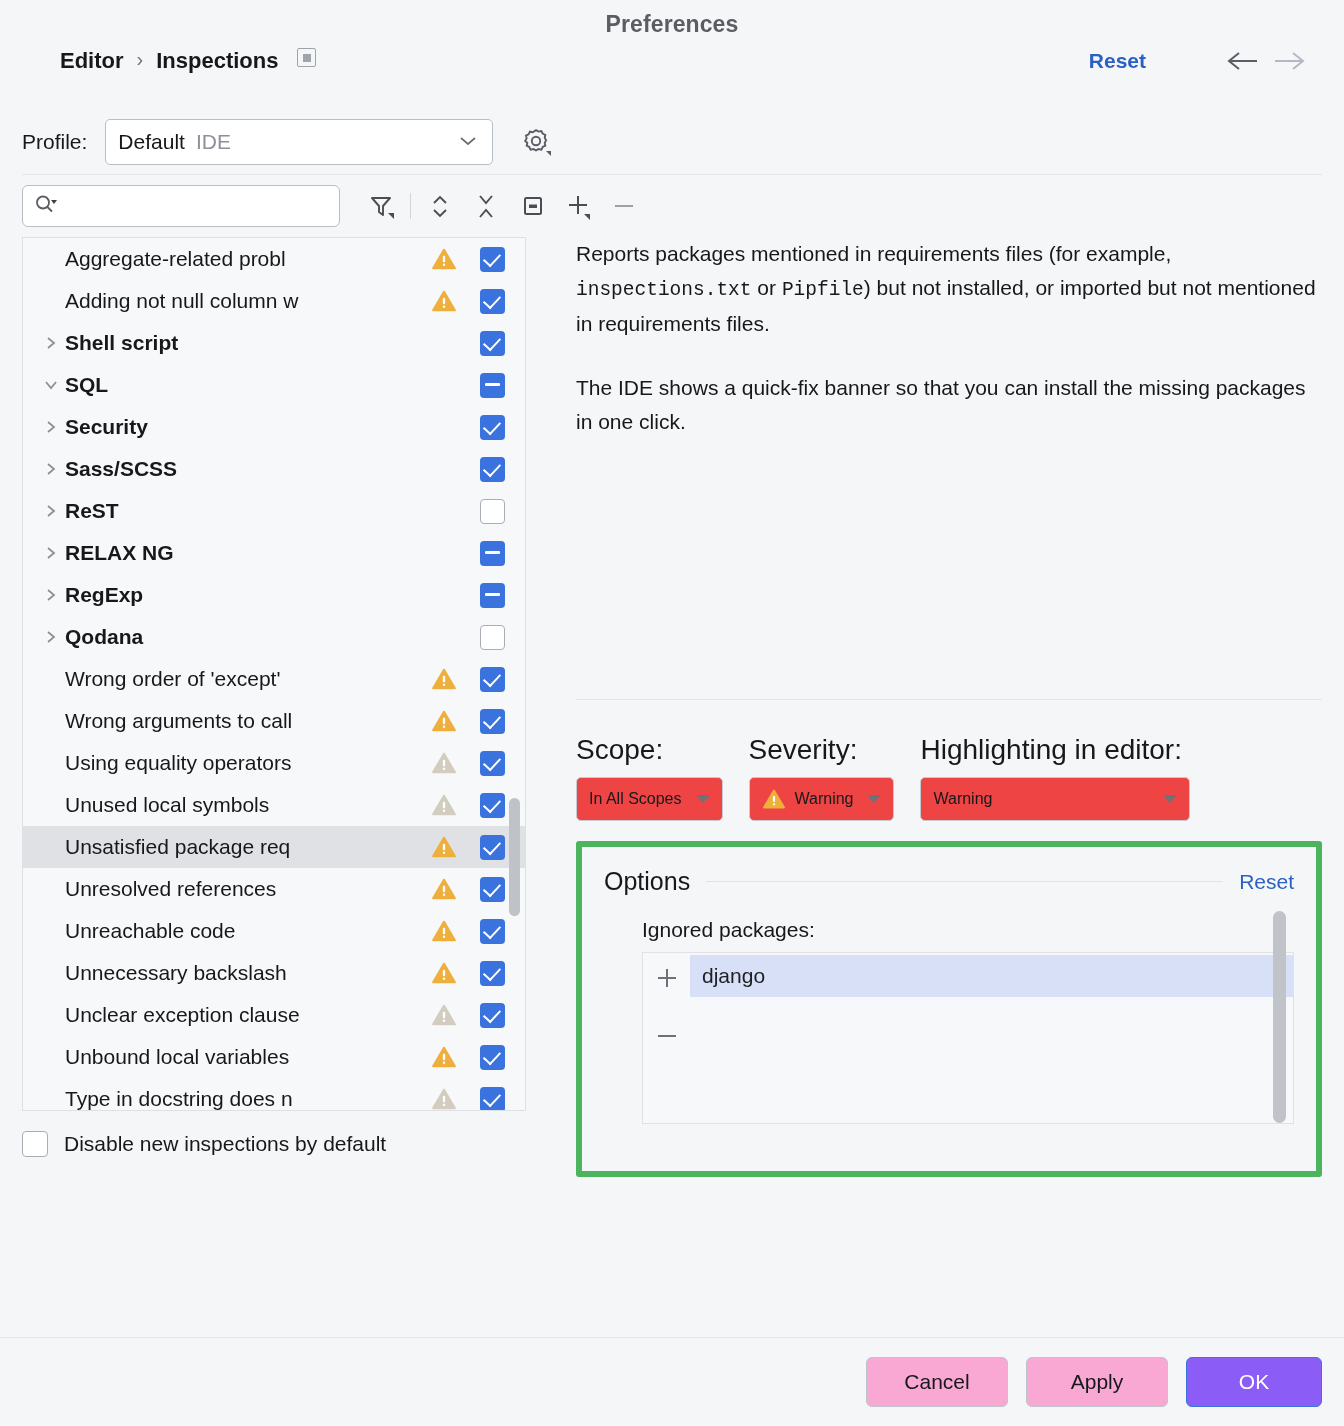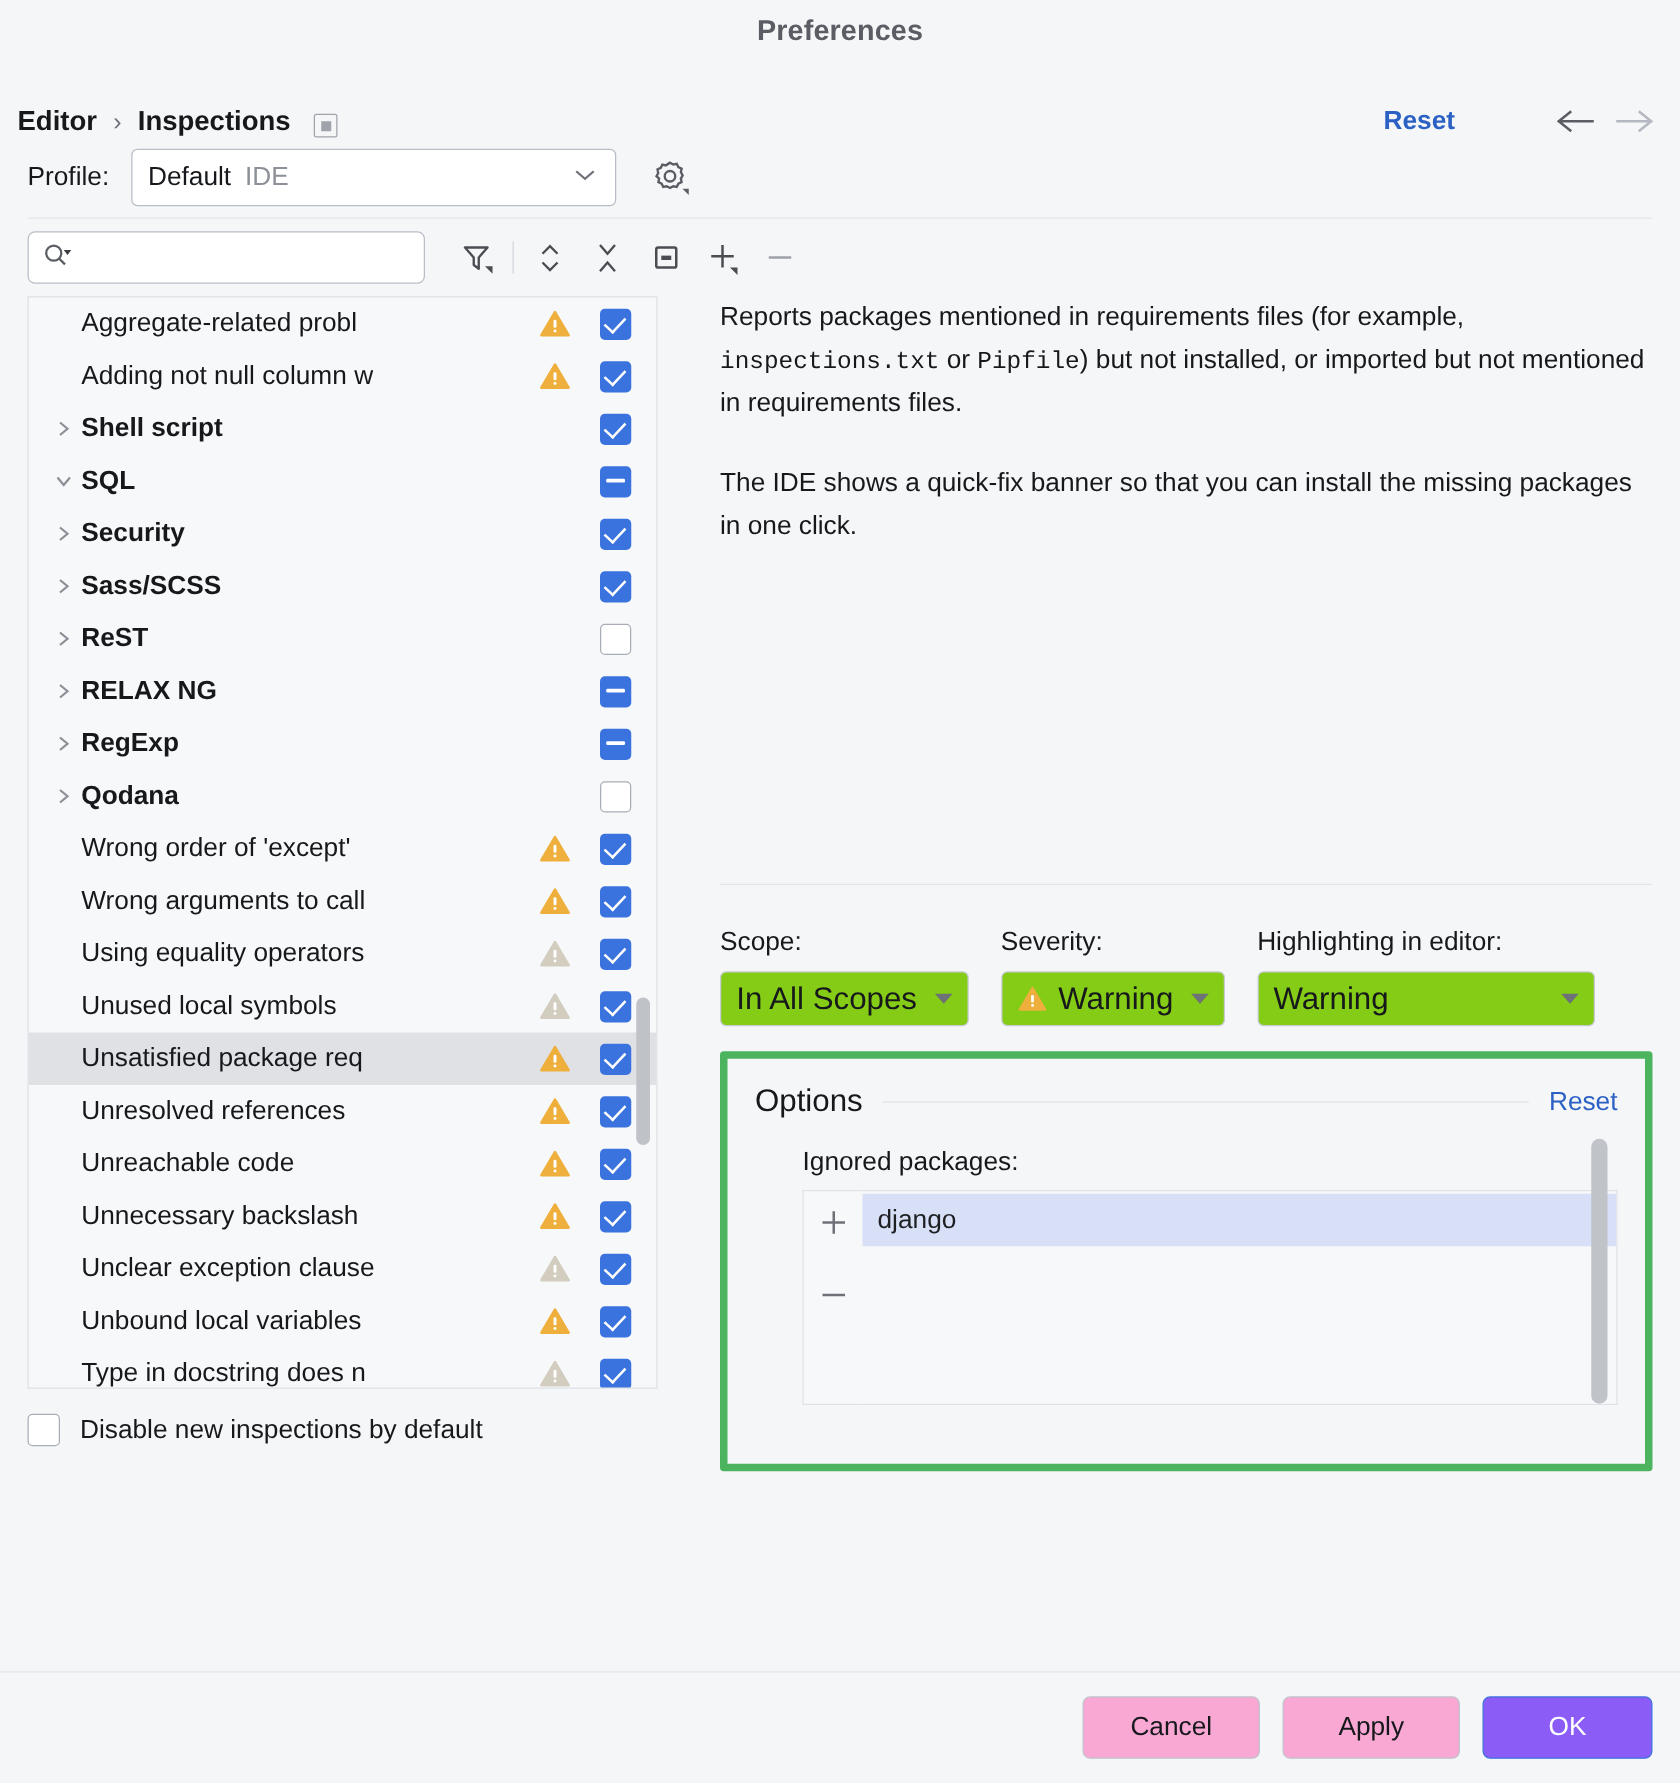--- a/index.html
+++ b/index.html
@@ -18,23 +18,24 @@
     background: #F5F6F8;
   }
   .titlebar .title {
     font-size: 23px; font-weight: 700; color: #5A5D63;
     letter-spacing: .1px;
   }
 
   
   .crumbrow {
     height: 62px;
-    display: flex; align-items: flex-end;
-    padding: 0 14px;
+    display: flex; align-items: flex-start;
+    padding: 0 32px;
     position: relative;
+    margin-left: 28px;
   }
   .crumb {
     font-size: 22px; font-weight: 700; color: #16181B;
   }
   .crumb-sep {
     font-size: 20px; color: #6E7177; margin: 0 13px;
     font-weight: 400;
   }
   .crumb-badge {
     width: 19px; height: 19px; margin-left: 19px;
@@ -148,25 +149,25 @@
   
   .rightcol { flex: 1; margin-left: 50px; display: flex; flex-direction: column; }
   .desc { font-size: 21px; line-height: 34px; color: #16181B; }
   .desc p { margin-bottom: 30px; }
   .desc code { font-family: "Liberation Mono", monospace; font-size: 19.5px; }
 
   .rsep { height: 1px; background: #E3E5E9; margin: 30px 0 0 0; }
 
   .ctrls { display: flex; margin-top: 34px; }
   .ctrl { margin-right: 26px; }
-  .ctrl .clabel { font-size: 21px; color: #16181B; margin-bottom: 11px; display:block; }
+  .ctrl .clabel { font-size: 28px; color: #16181B; margin-bottom: 11px; display:block; }
   .dd {
-    height: 44px; background: #84cc16; border: 1px solid #C6CAD2;
+    height: 44px; background: #ef4444; border: 1px solid #C6CAD2;
     border-radius: 5px; display: flex; align-items: center;
-    padding: 0 12px; cursor: pointer; font-size: 25px; color: #16181B; text-align: center;
+    padding: 0 12px; cursor: pointer; font-size: 16px; color: #16181B; text-align: center;
   }
   .dd .caret {
     width:0;height:0;border-left:7px solid transparent;border-right:7px solid transparent;
     border-top:8px solid #6E7177; margin-left: 14px;
   }
   .dd.wide { width: 270px; }
   .dd.wide .caret { margin-left: auto; }
 
   
   .optwrap {

